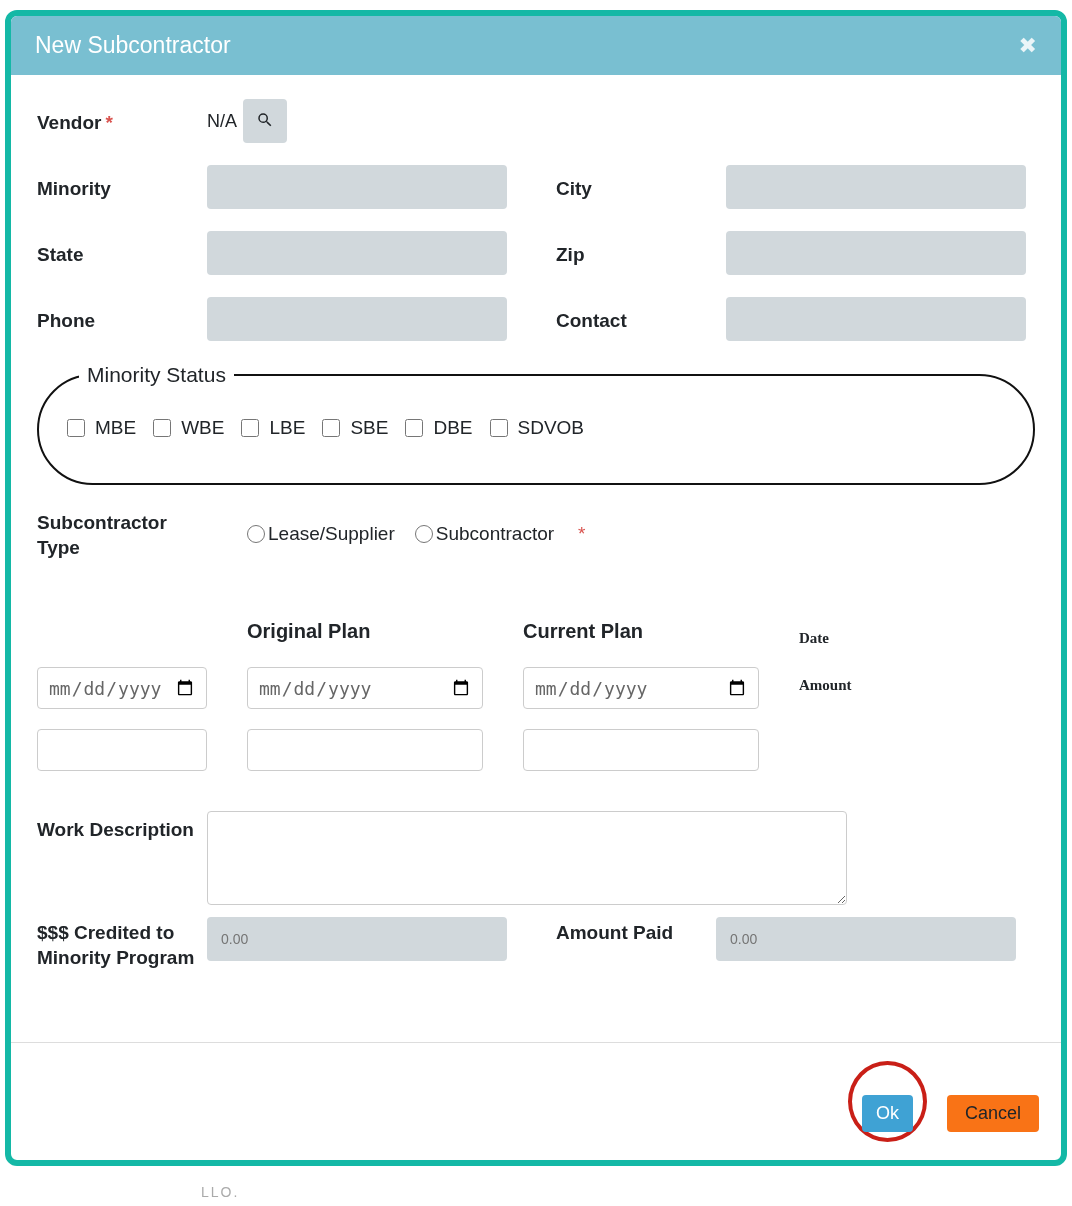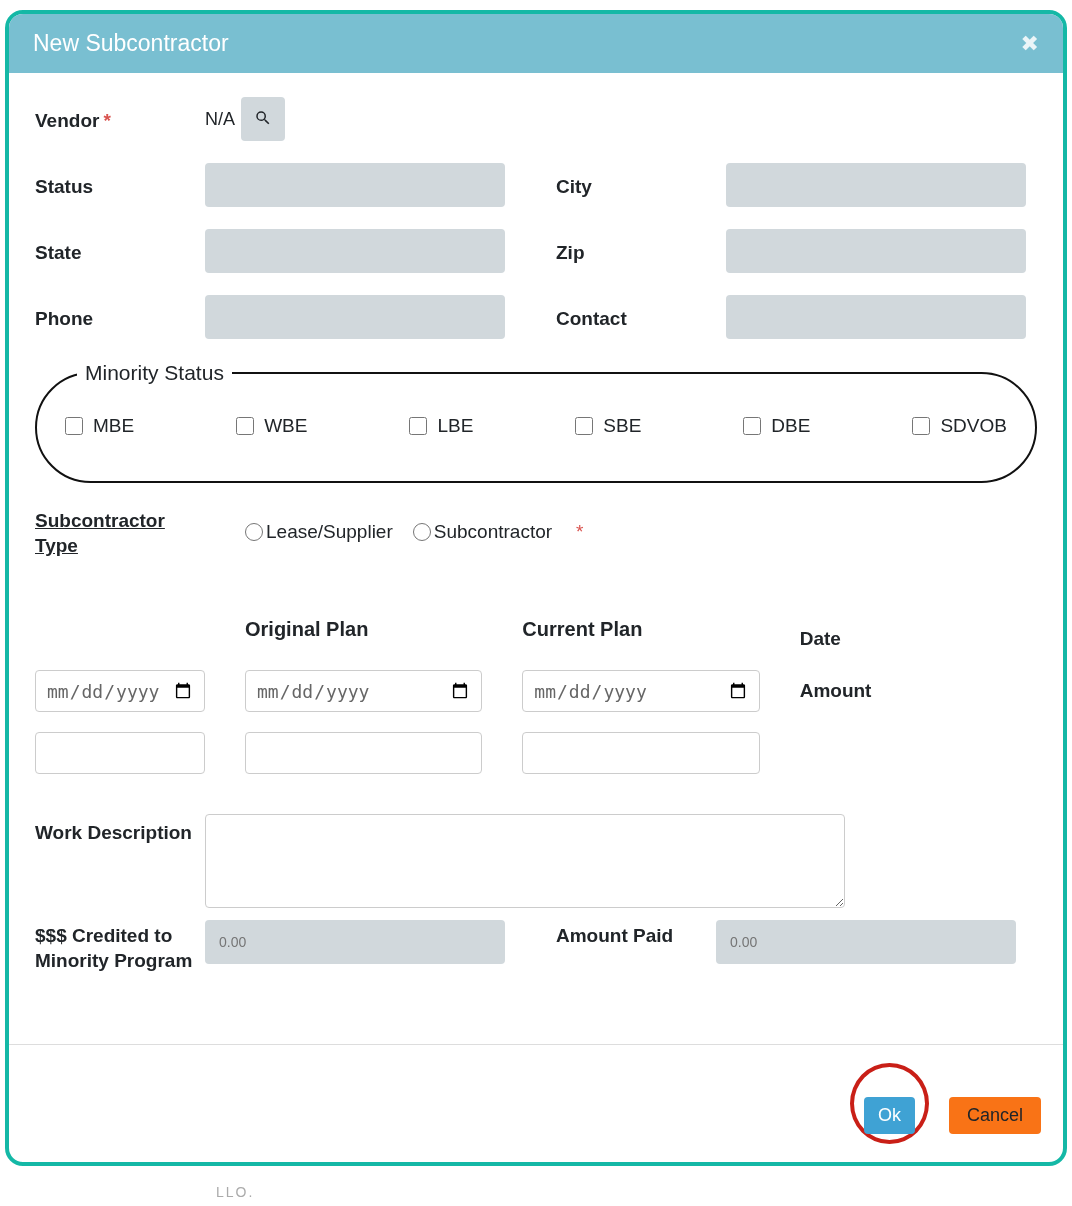--- a/index.html
+++ b/index.html
@@ -7,22 +7,22 @@
       font-family: -apple-system, BlinkMacSystemFont, "Segoe UI", Helvetica, Arial, sans-serif;
       background: #fff;
       color: #212529;
       width: 1072px;
       height: 1206px;
       position: relative;
     }
     .modal {
       position: absolute;
       top: 10px; left: 5px; right: 5px; bottom: 40px;
-      border: 4px solid #14b8a6;
-      border-radius: 18px;
+      border: 6px solid #14b8a6;
+      border-radius: 12px;
       display: flex;
       flex-direction: column;
       background: #fff;
       overflow: hidden;
     }
     .modal-header {
       background: #79bfd1;
       color: #fff;
       padding: 16px 24px;
       display: flex;
@@ -79,36 +79,36 @@
       border-radius: 60px;
       padding: 30px 22px 44px 22px;
       margin: 18px 0 22px 0;
     }
     fieldset.minority legend {
       font-size: 21px;
       padding: 0 8px;
       margin-left: 18px;
       color:#212529;
     }
-    .cbrow { display:flex; justify-content:space-between; padding: 0 6px;}
+    .cbrow { display:flex; padding: 0 6px; gap: 17px;}
     .cb { display:flex; align-items:center; gap:10px; font-size:19px; }
     .cb input { width:18px; height:18px; }
     .radio-row { display:flex; align-items:center; gap:20px; font-size:19px;}
     .radio-opt { display:inline-flex; align-items:center; gap:3px;}
     .radio-opt input { width:18px; height:18px;}
 
     .plan-grid {
       display:grid;
       grid-template-columns: 170px 1fr 1fr 1fr;
       column-gap: 40px;
       row-gap: 20px;
       margin-top:60px;
     }
     .col-head { font-size:20px; font-weight:700;}
-    .plan-grid .flabel-cell { font-size:19px; font-weight:700; padding-top:10px;}
+    .plan-grid .flabel-cell { font-size:15px; font-weight:700; padding-top:10px;font-family:Liberation Serif, serif;}
     .txt {
       width: 100%;
       height:42px;
       border:1px solid #ccc;
       border-radius:4px;
       padding: 6px 10px;
       font-size:18px;
       background:#fff;
     }
     .date-input {
@@ -169,21 +169,21 @@
     .btn-cancel { background:#f97316; color:#212529;}
     .circled {
       border:4px solid #c91f17;
       border-radius:50%/50%;
       padding: 6px 10px;
       display:inline-flex;
     }
 
     .bg-text {
       position:absolute;
-      bottom:6px; left:216px;
+      bottom:6px; left:201px;
       font-size:14px;
       color:#aaa;
       letter-spacing:2px;
     }
   </style>
 </head>
 <body>
 
 <div class="modal">
 
@@ -208,21 +208,21 @@
                 </svg>
             </span>
           </button>
         </div>
       </div>
       <div class="half"></div>
     </div>
 
     <div class="row2">
       <div class="half">
-        <div class="flabel">Status</div>
+        <div class="flabel">Minority</div>
         <input class="disabled-input" disabled="" style="">
       </div>
       <div class="half">
         <div class="flabel">City</div>
         <input class="disabled-input" disabled="" style="">
       </div>
     </div>
 
     <div class="row2">
       <div class="half">
@@ -270,21 +270,21 @@
             <span>DBE</span>
           </label>
         <label class="cb">
             <input type="checkbox" style="">
             <span>SDVOB</span>
           </label>
       </div>
     </fieldset>
 
     <div class="row2">
-      <div class="flabel" style="width:170px;line-height:1.3;text-decoration:underline;">Subcontractor Type</div>
+      <div class="flabel" style="width:170px;line-height:1.3;">Subcontractor Type</div>
       <div class="radio-row">
         <label class="radio-opt">
             <input type="radio" name="st" style="">
             <span>Lease/Supplier</span>
           </label>
         <label class="radio-opt">
             <input type="radio" name="st" style="">
             <span>Subcontractor</span>
           </label>
         <span class="req">*</span>

